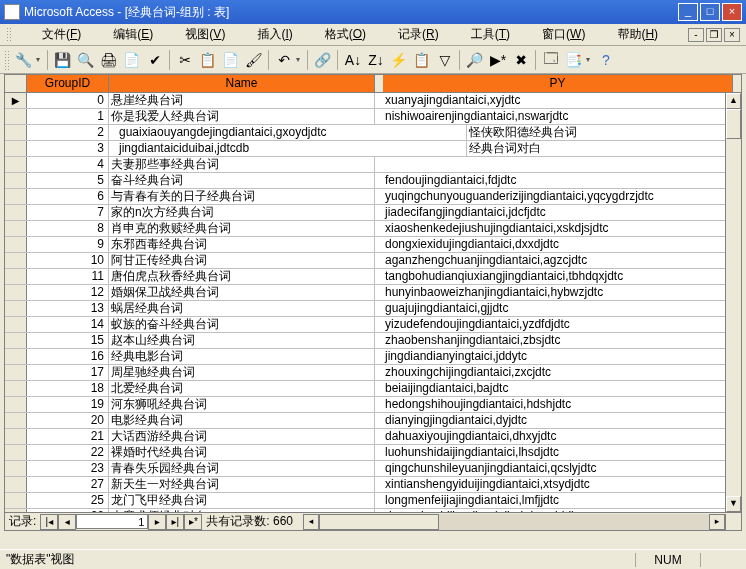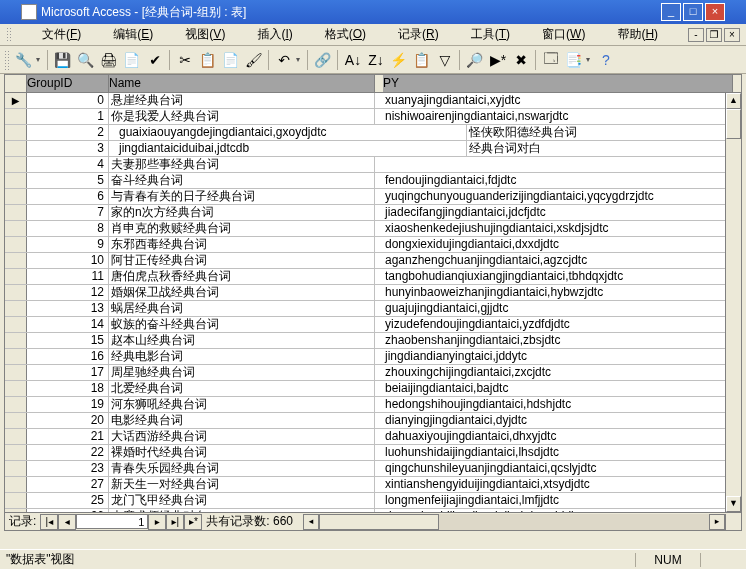--- a/index.html
+++ b/index.html
@@ -1,38 +1,38 @@
 <!DOCTYPE html>
 <html><head>
 <meta charset="utf-8">
 <style>
 * { box-sizing: border-box; margin: 0; padding: 0; }
 body { font-family: "SimSun", "宋体", sans-serif; font-size: 12px; background: #ece9d8; width: 746px; height: 569px; overflow: hidden; }
-.titlebar { height: 24px; background: linear-gradient(#3b77dd, #2c5fcc); color: #fff; display: flex; align-items: center; padding: 0 21px; }
+.titlebar { height: 24px; background: linear-gradient(#3b77dd, #2c5fcc); color: #fff; display: flex; align-items: center; padding: 0 4px; }
 .titlebar .icon { width: 16px; height: 16px; background: #fff; border: 1px solid #888; margin-right: 4px; display: inline-block; }
 .titlebar .title { flex: 1; font-size: 12px; }
 .titlebar .winbtns { display: flex; gap: 2px; }
 .titlebar .winbtn { width: 20px; height: 18px; background: #3b6fcf; border: 1px solid #fff; color: #fff; font-size: 11px; text-align: center; line-height: 14px; cursor: pointer; }
 .titlebar .closebtn { background: #d04a3a; }
 .menubar { height: 22px; background: #ece9d8; display: flex; align-items: center; padding: 0 6px; border-bottom: 1px solid #aca899; }
 .menubar .dotgrip { width: 6px; height: 16px; background-image: radial-gradient(#999 1px, transparent 1px); background-size: 3px 3px; margin-right: 4px; }
 .menubar .menuitem { padding: 2px 6px; cursor: pointer; margin-left: 20px; }
 .menubar .menuitem u { text-decoration: underline; }
 .menubar .docbtns { margin-left: auto; display: flex; gap: 2px; }
 .menubar .docbtn { width: 16px; height: 14px; border: 1px solid #888; background: #ece9d8; font-size: 10px; text-align: center; line-height: 11px; cursor: pointer; }
 .toolbar { height: 28px; background: #ece9d8; display: flex; align-items: center; padding: 0 4px; border-bottom: 1px solid #aca899; gap: 1px; }
 .toolbar .dotgrip { width: 6px; height: 20px; background-image: radial-gradient(#999 1px, transparent 1px); background-size: 3px 3px; margin-right: 2px; }
 .toolbar .tbtn { width: 22px; height: 22px; border: 1px solid transparent; display: flex; align-items: center; justify-content: center; cursor: pointer; font-size: 14px; }
 .toolbar .sep { width: 2px; height: 20px; border-left: 1px solid #aca899; margin: 0 2px; }
 .toolbar .dd { width: 8px; font-size: 8px; color: #555; }
 .datasheet { position: absolute; top: 74px; left: 4px; right: 4px; bottom: 38px; background: #fff; border: 1px solid #808080; display: flex; flex-direction: column; }
 .gridhead { display: flex; background: #ece9d8; border-bottom: 1px solid #808080; height: 18px; }
 .rowsel, .gh, .cell { border-right: 1px solid #c0c0c0; overflow: hidden; white-space: nowrap; }
 .rowsel { width: 22px; background: #ece9d8; border-right: 1px solid #808080; text-align: center; font-size: 10px; line-height: 16px; }
-.gh { background: #a3a3a3; line-height: 17px; border-right: 1px solid #808080; }
+.gh { background: #f97316; text-align: center; line-height: 17px; border-right: 1px solid #808080; }
 .col-id { width: 82px; } .col-name { width: 266px; } .col-py { width: 350px; margin-left: 8px; }
 .gridbody { flex: 1; overflow: hidden; position: relative; }
 .row { display: flex; height: 16px; border-bottom: 1px solid #c0c0c0; }
 .cell { line-height: 15px; padding: 0 2px; font-size: 12px; }
 .cell.col-id { text-align: right; padding-right: 4px; }
 .vscroll { position: absolute; right: 0; top: 0; bottom: 18px; width: 16px; background: #ece9d8; border-left: 1px solid #808080; }
 .vscroll .arrow { height: 16px; background: #ece9d8; border: 1px solid #fff; border-right-color: #808080; border-bottom-color: #808080; text-align: center; font-size: 9px; line-height: 13px; cursor: pointer; }
 .vscroll .thumb { height: 30px; background: #ece9d8; border: 1px solid #fff; border-right-color: #808080; border-bottom-color: #808080; cursor: pointer; }
 .vscroll .track { flex: 1; }
 .vscroll { display: flex; flex-direction: column; }

